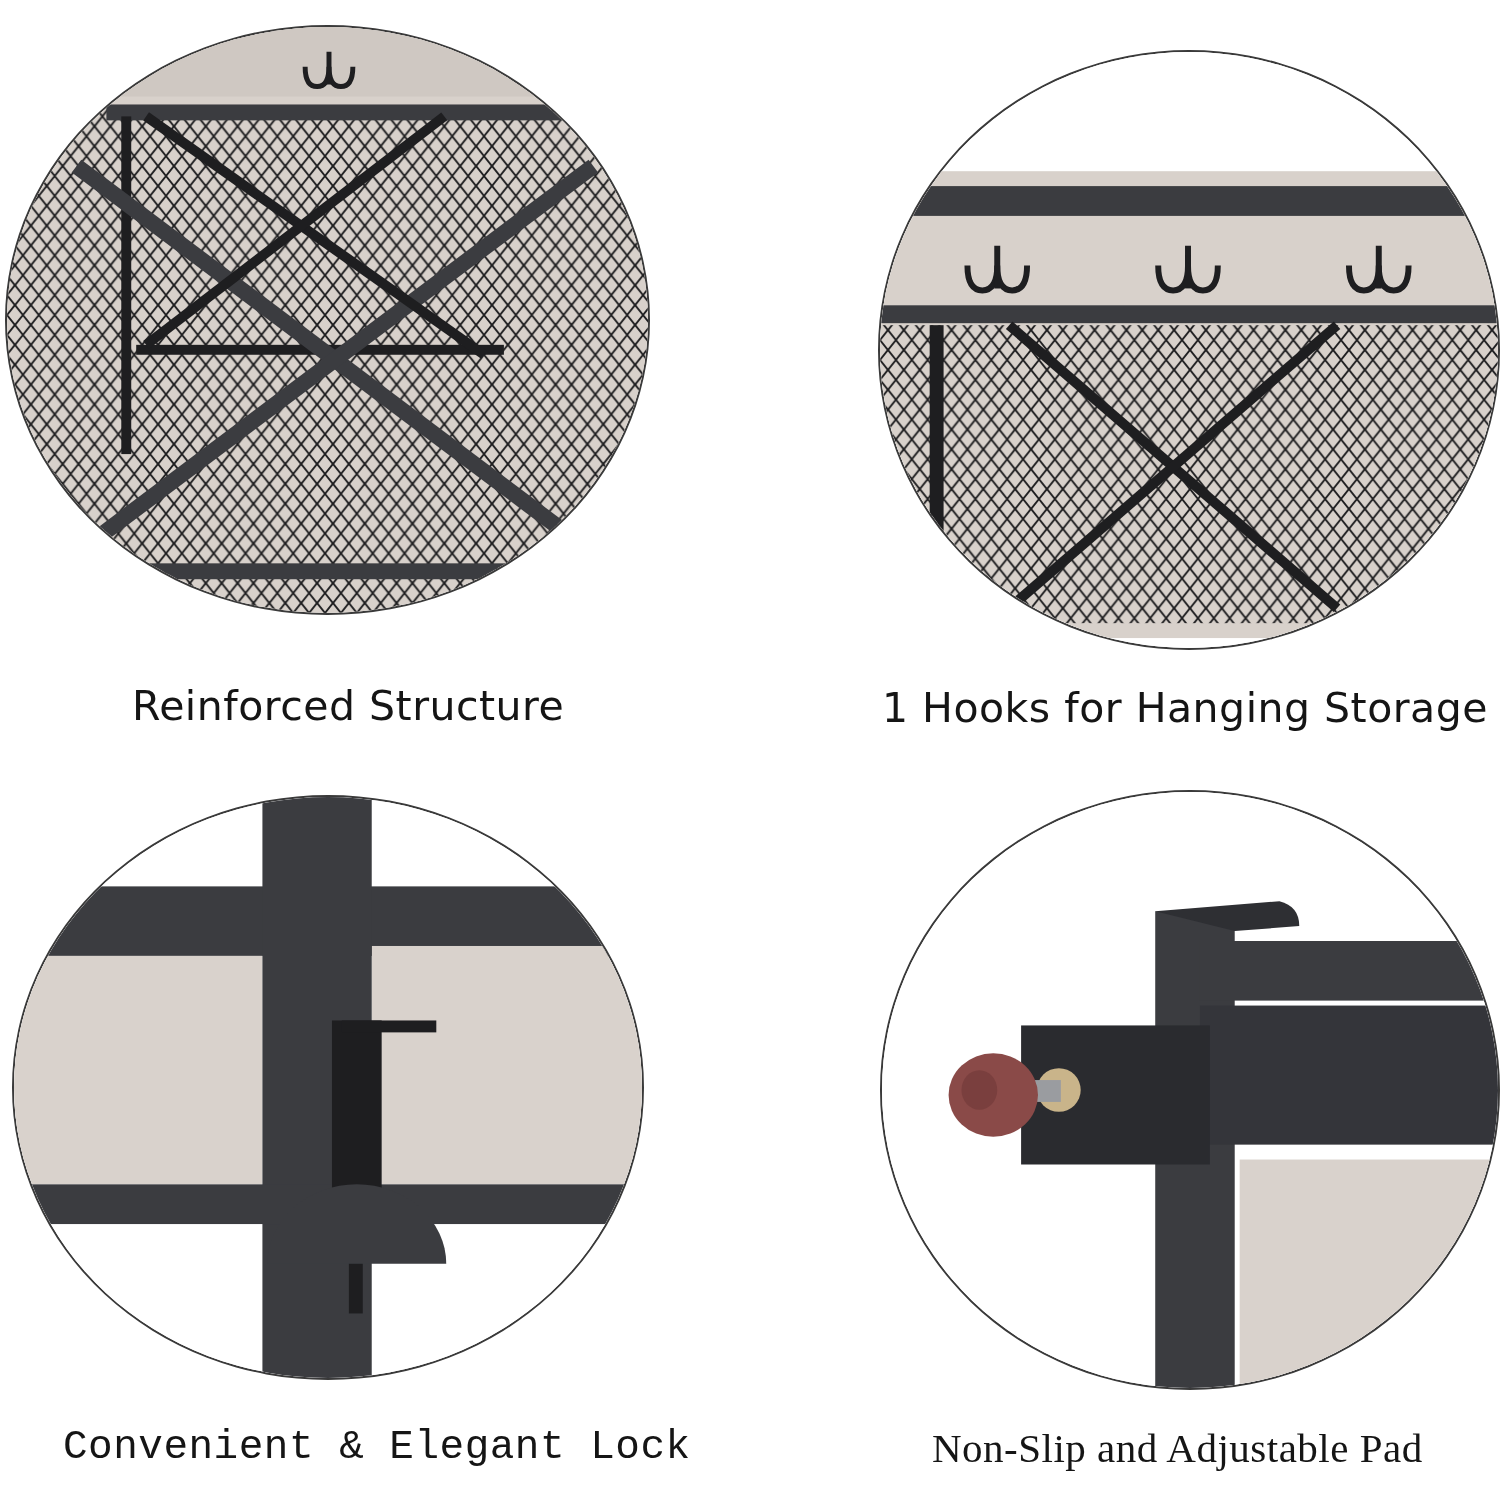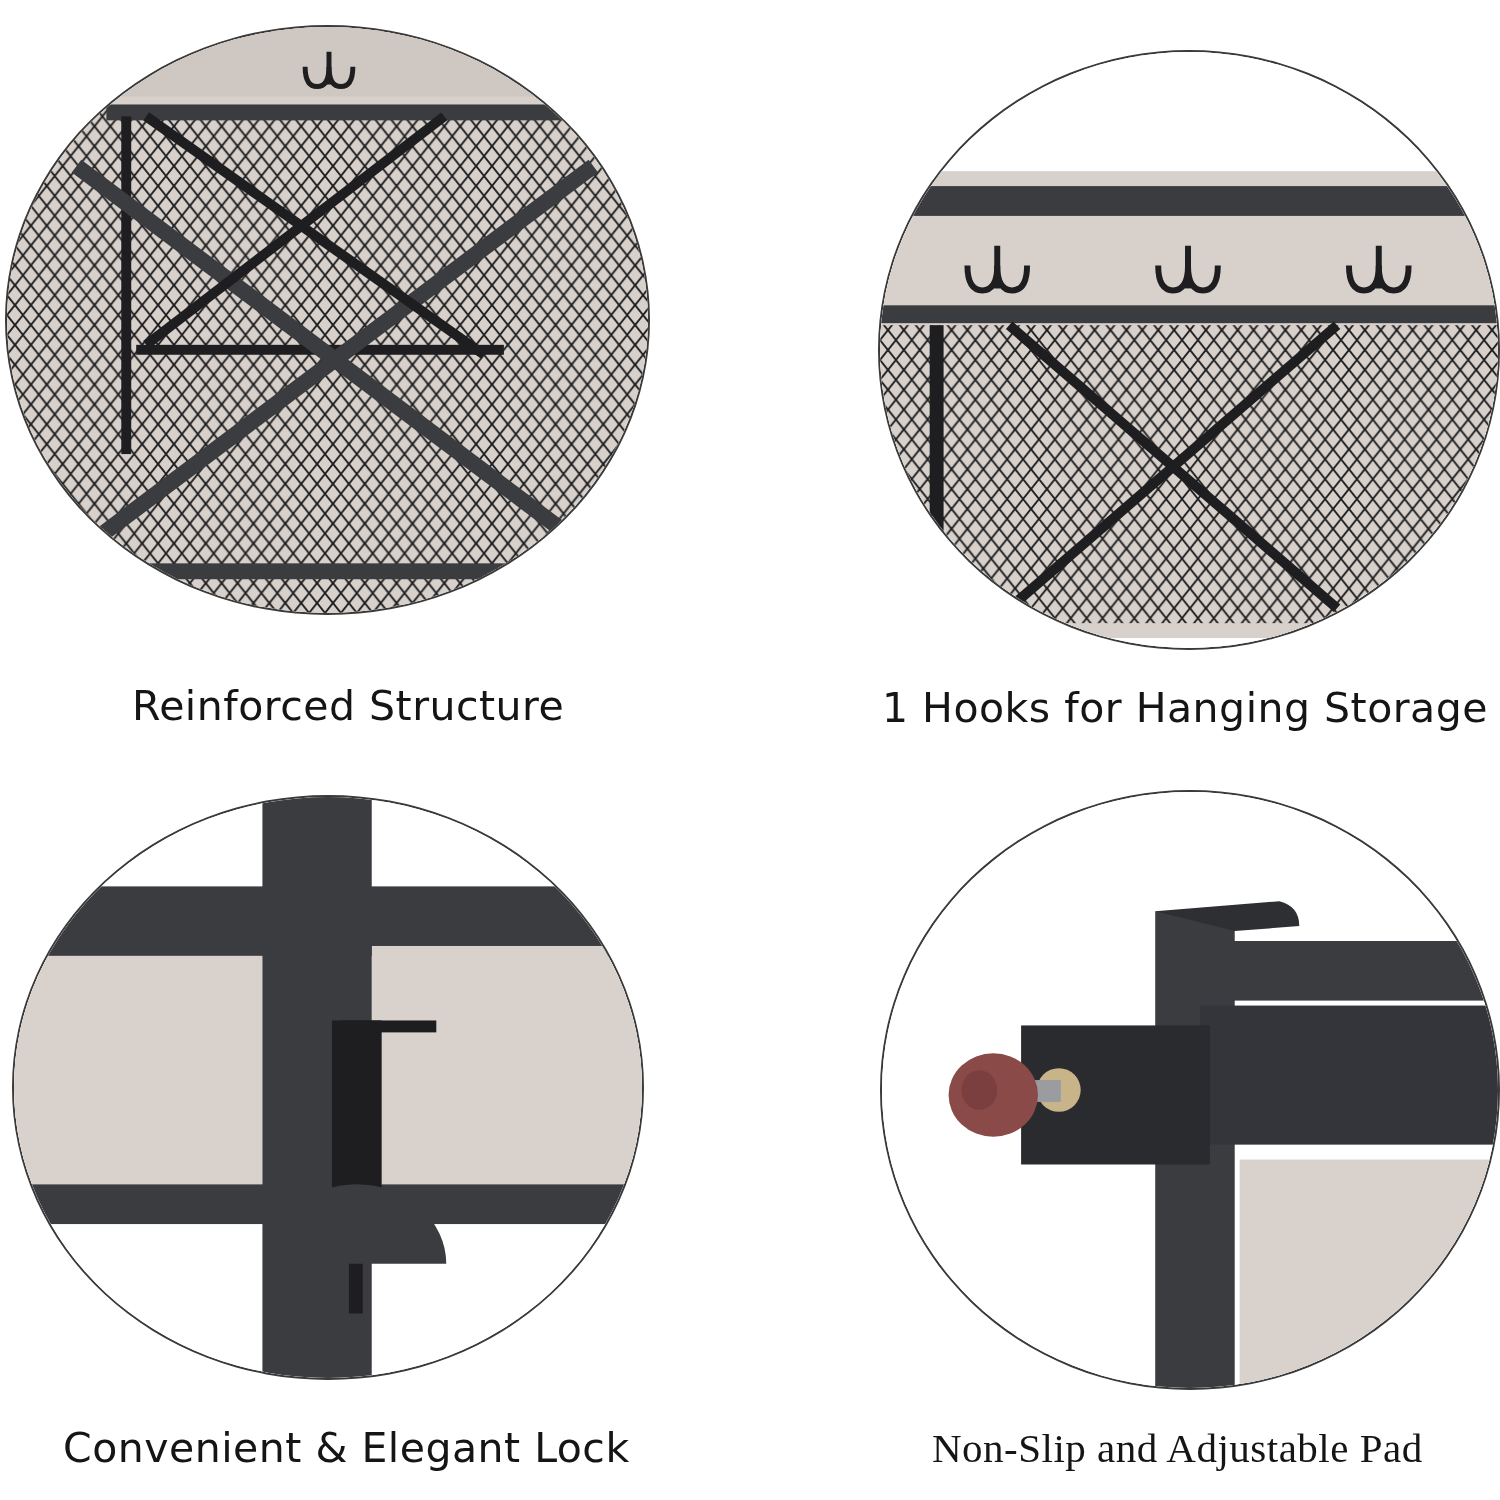--- a/index.html
+++ b/index.html
@@ -80,21 +80,21 @@
       <rect x="0" y="160" width="250" height="230" fill="#d9d2cc"></rect>
       <rect x="360" y="150" width="272" height="240" fill="#d9d2cc"></rect>
       <rect x="250" y="0" width="110" height="585" fill="#3b3c40"></rect>
       <rect x="0" y="390" width="632" height="40" fill="#3b3c40"></rect>
       <rect x="320" y="225" width="50" height="180" fill="#1e1e20"></rect>
       <rect x="330" y="225" width="95" height="12" fill="#1e1e20"></rect>
       <path d="M255 470 a90 80 0 0 1 180 0 Z" fill="#3b3c40"></path>
       <rect x="337" y="470" width="14" height="50" fill="#1e1e20"></rect>
     </svg>
   </div>
-  <div class="caption" style="left:63px; top:1424px;">Convenient &amp; Elegant Lock</div>
+  <div class="caption" style="left:63px; top:1424px;font-family:Liberation Mono, monospace;">Convenient &amp; Elegant Lock</div>
 </div>
 
 <div class="panel">
   <div class="circle" style="left:880px; top:790px; width:620px; height:600px;">
     <svg viewBox="0 0 620 600" preserveAspectRatio="none">
       <rect width="620" height="600" fill="#ffffff"></rect>
       <rect x="360" y="370" width="260" height="230" fill="#d9d2cc"></rect>
       <rect x="275" y="120" width="80" height="480" fill="#3b3c40"></rect>
       <path d="M275 120 L400 110 q20 5 20 25 L355 140 Z" fill="#2e2f33"></path>
       <rect x="320" y="150" width="300" height="60" fill="#3b3c40"></rect>

